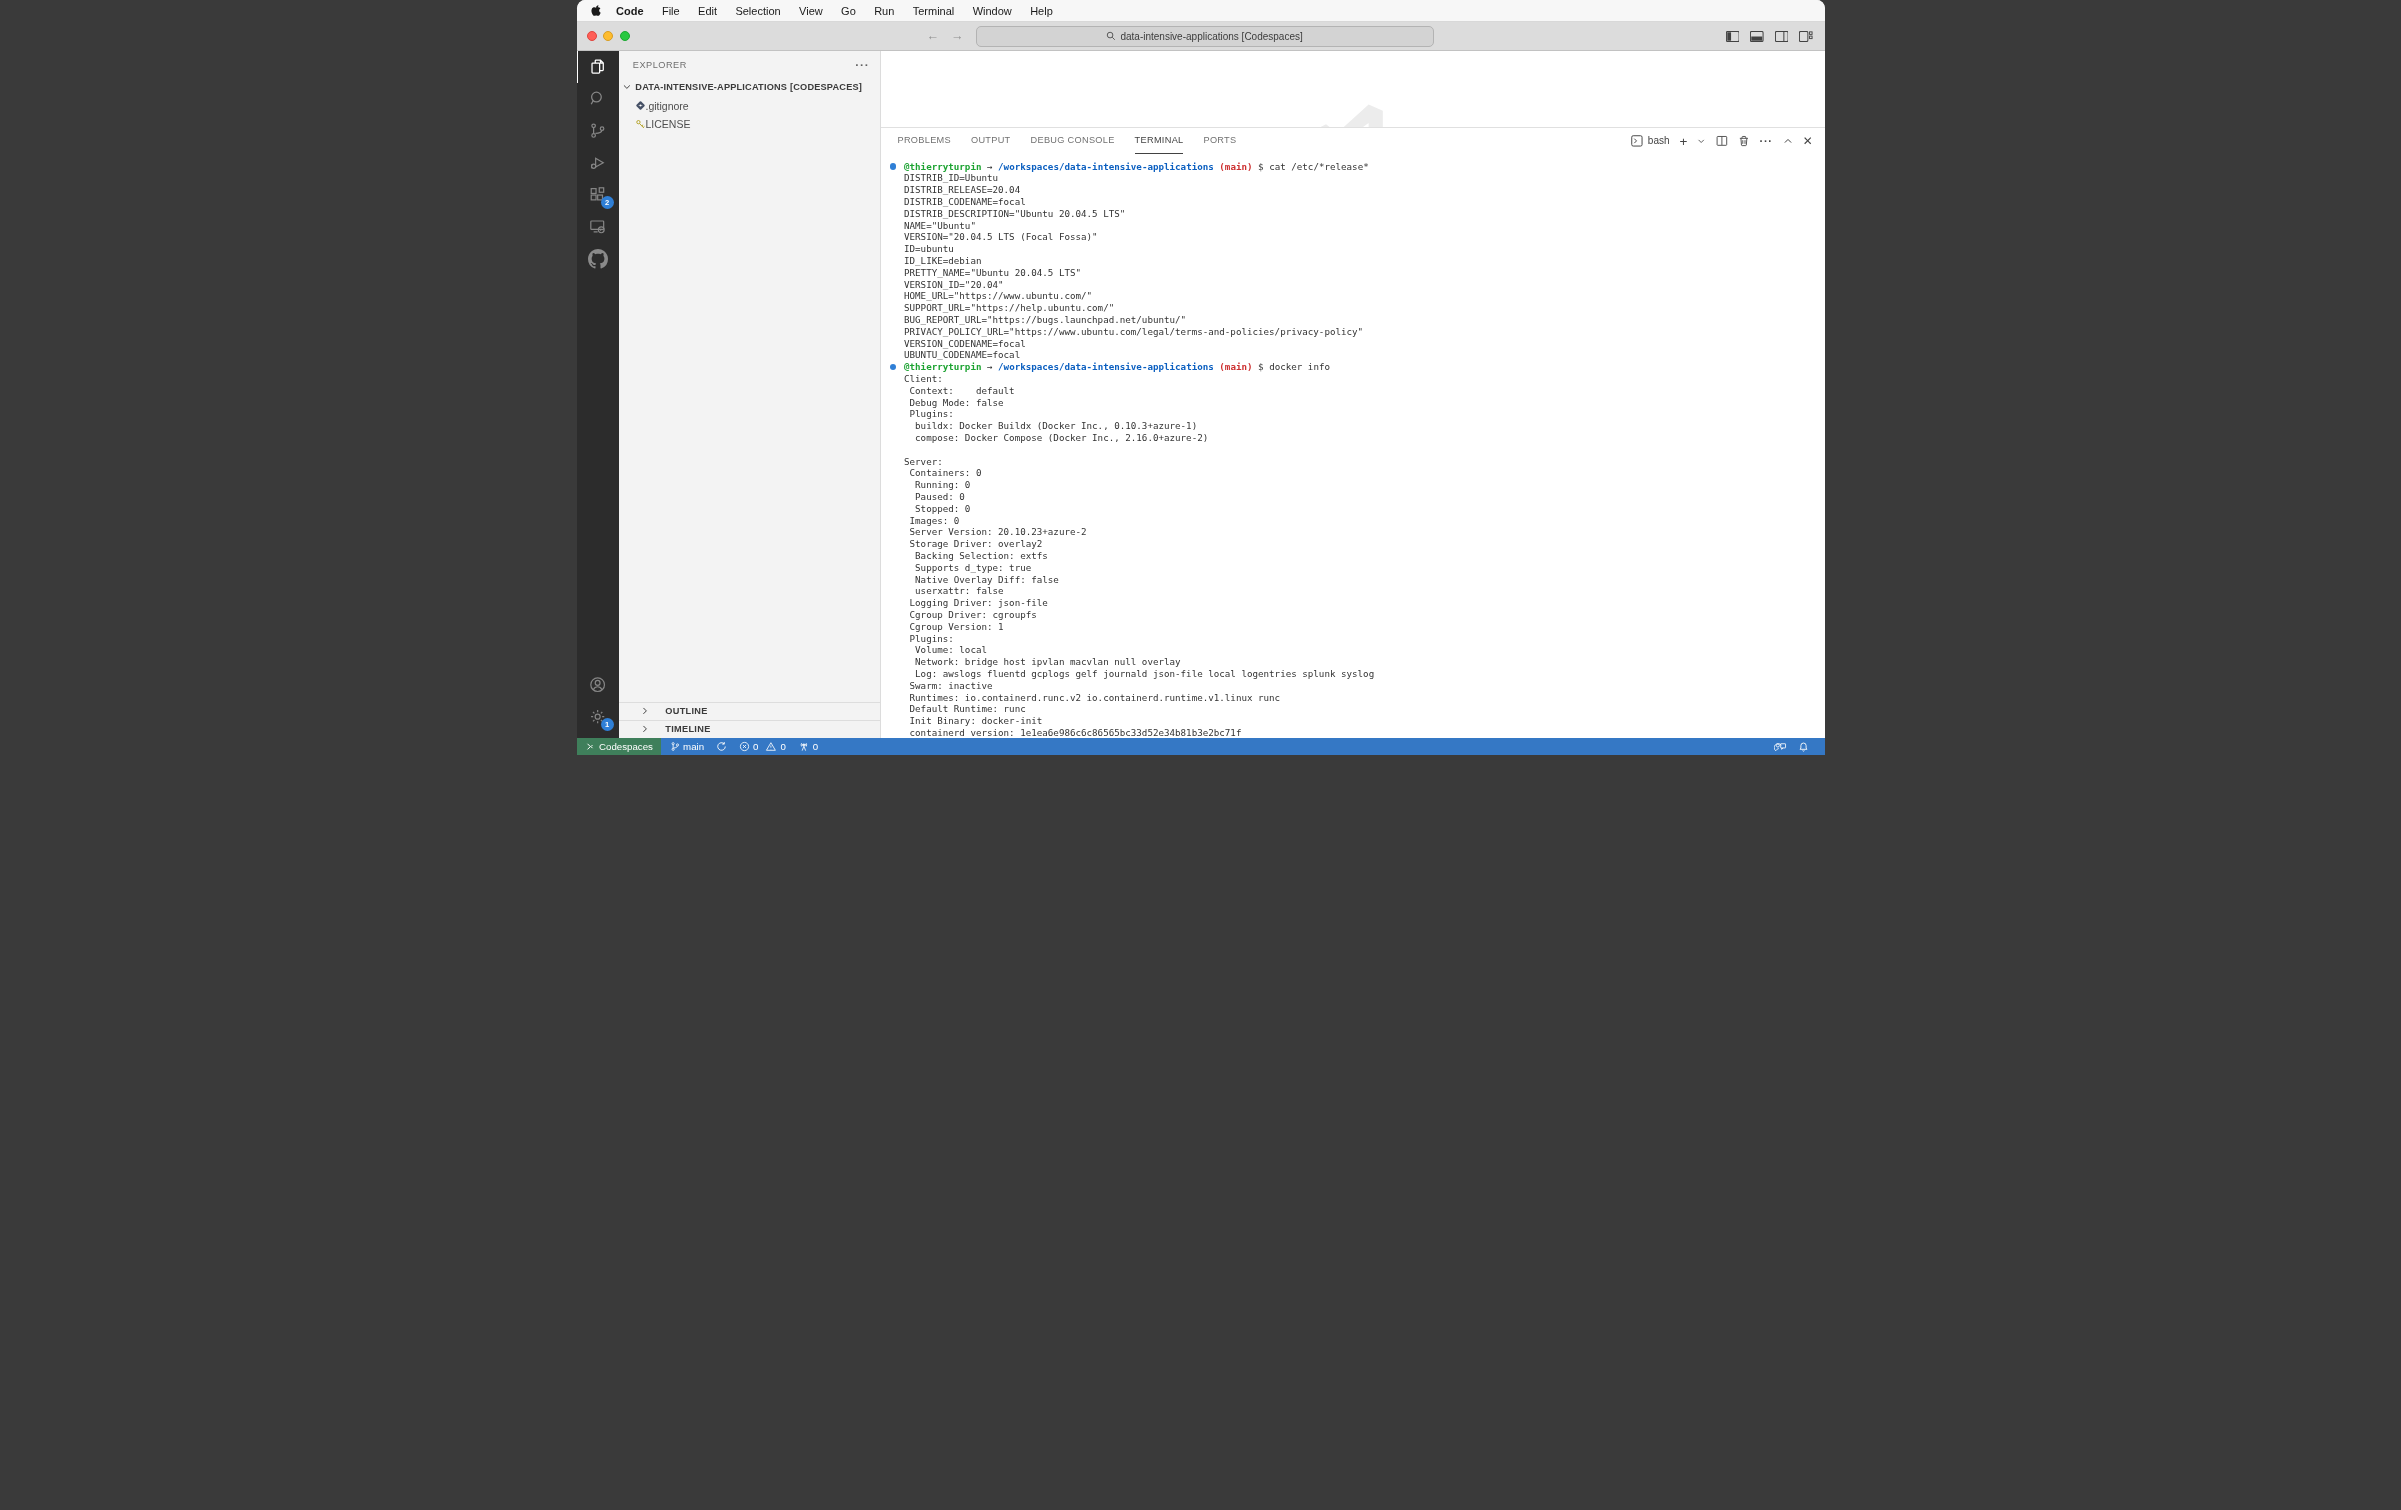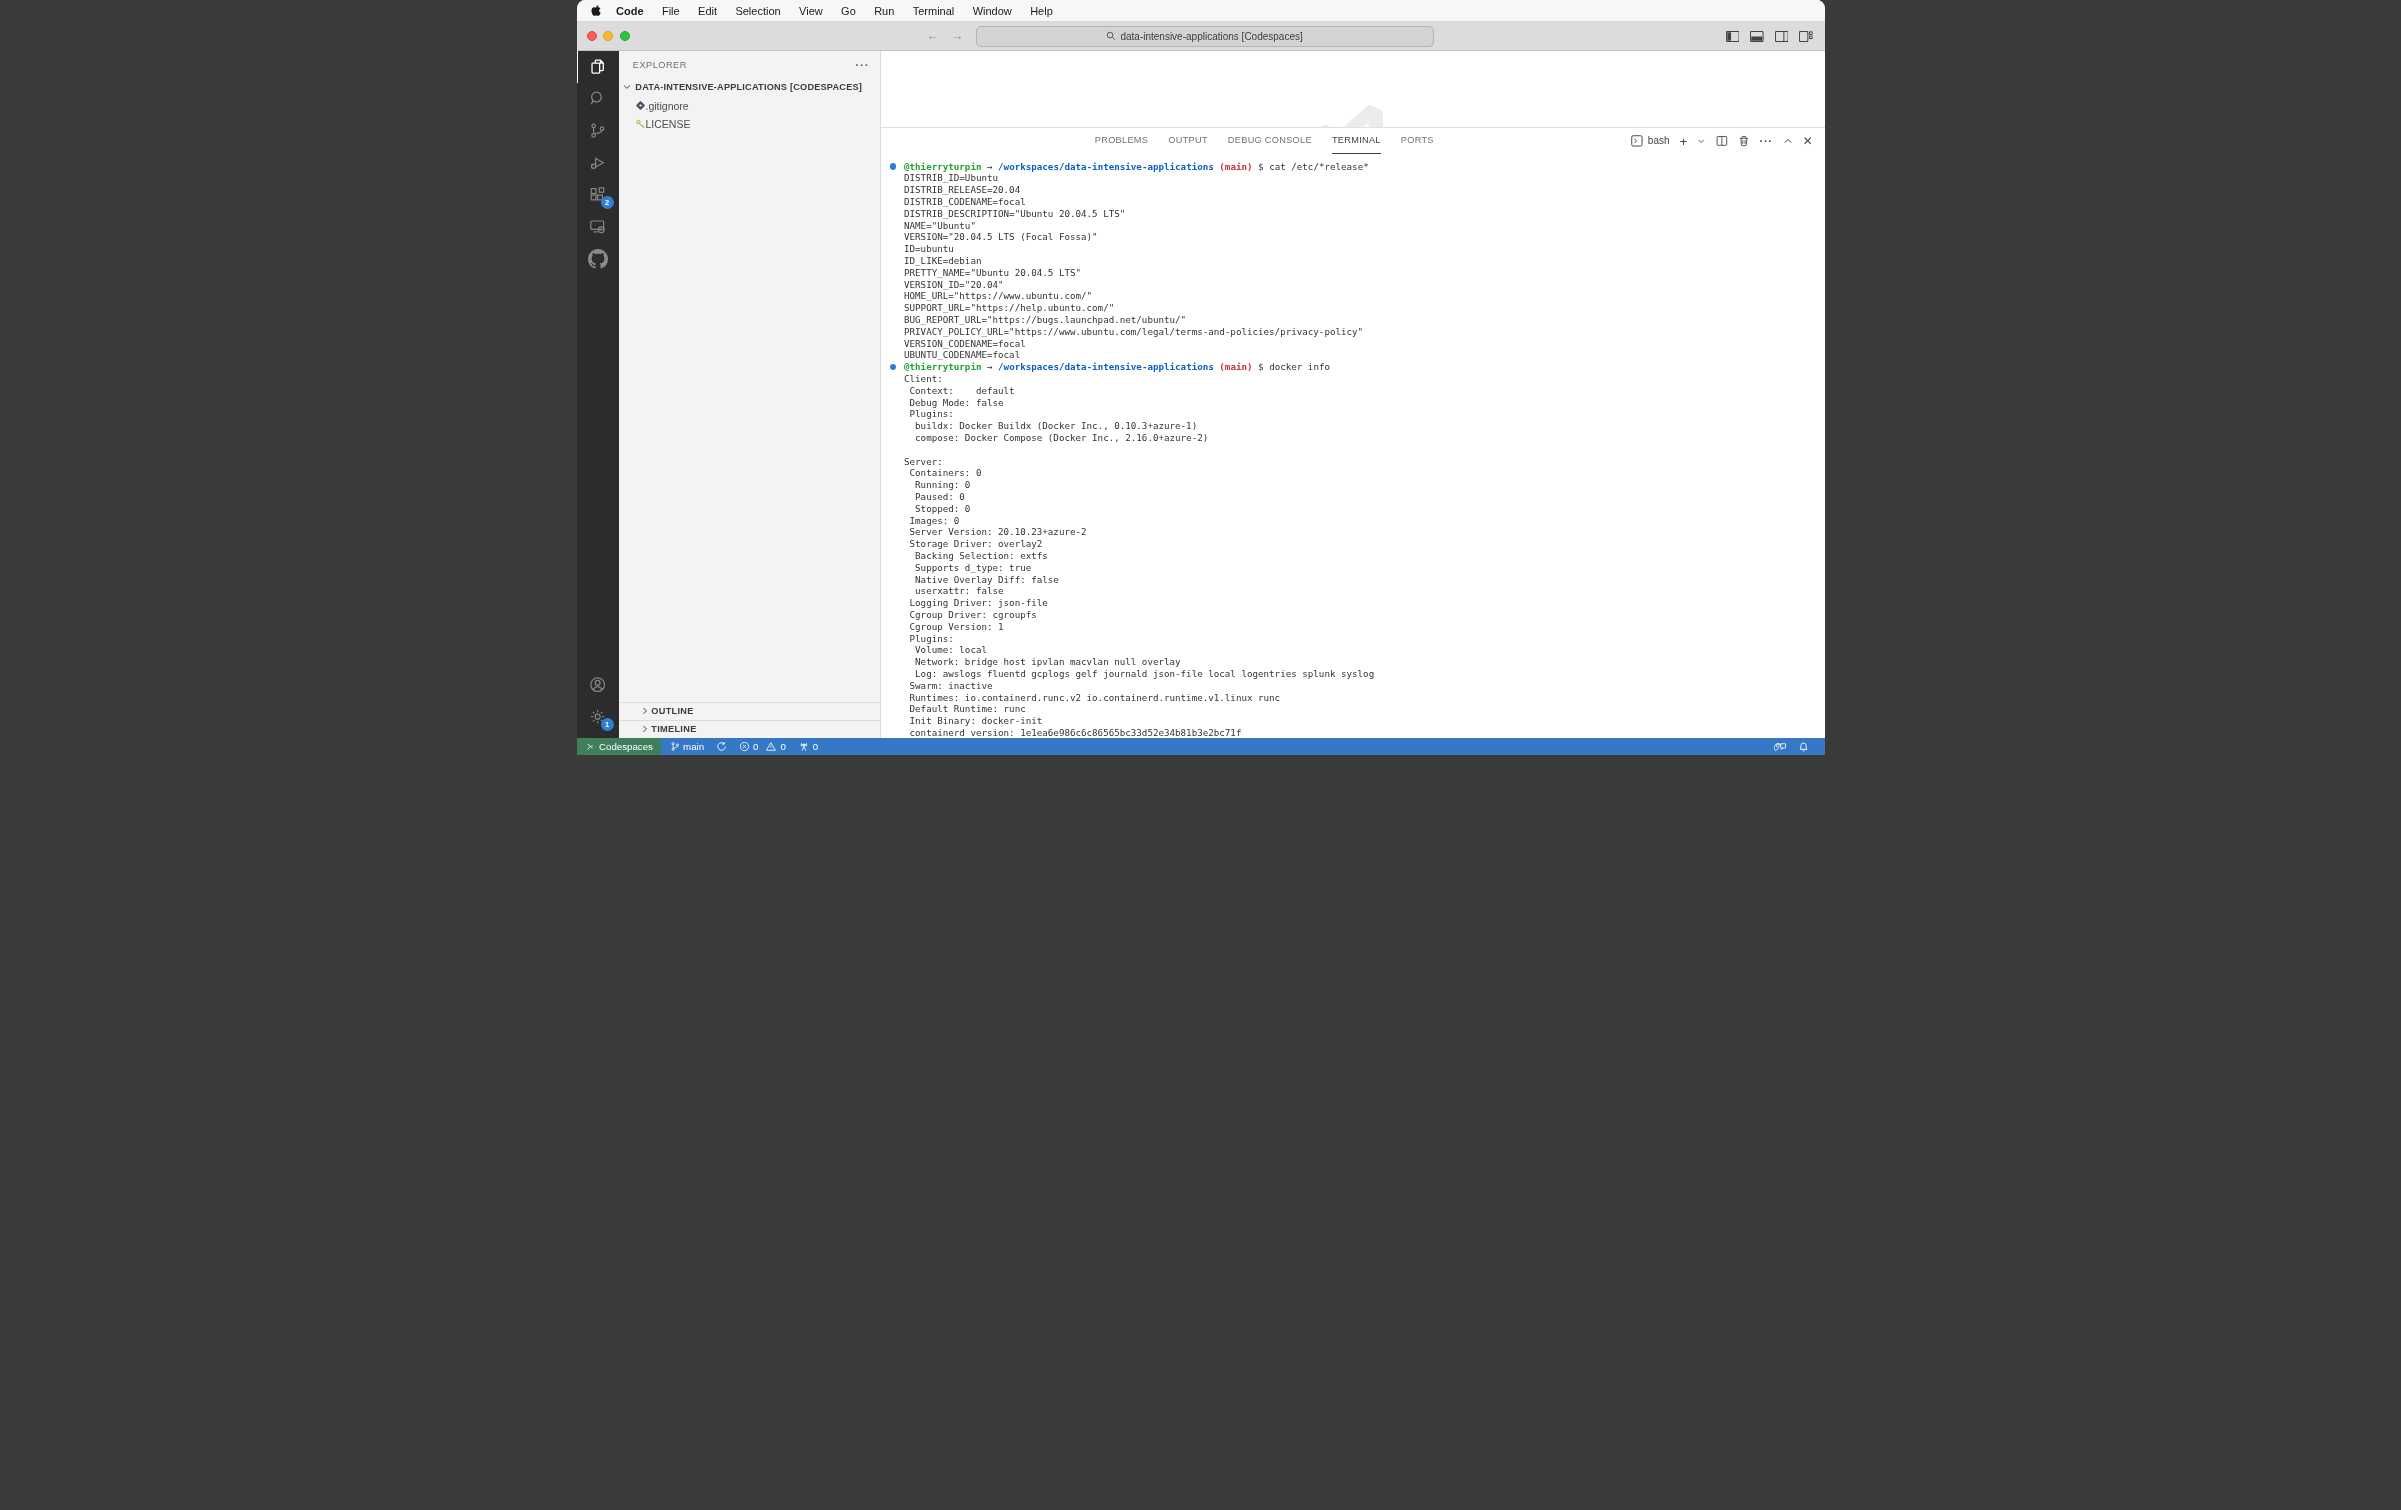--- a/index.html
+++ b/index.html
@@ -39,31 +39,31 @@
   
   .sidebar { width:262px; background:#f3f3f3; border-right:0.8px solid #dcdcdc; display:flex; flex-direction:column; flex:0 0 auto; }
   .sb-header { height:27px; display:flex; align-items:center; padding:0 10px 0 14.3px; }
   .sb-title { font-size:9.2px; color:#6f6f6f; letter-spacing:0.5px; flex:1; }
   .sb-more { color:#616161; font-size:11.8px; font-weight:bold; letter-spacing:0.8px; cursor:pointer; }
   .tree-root { height:18.5px; display:flex; align-items:center; gap:2.5px; padding-left:2.5px; cursor:pointer; }
   .tree-root .lbl { font-size:9.2px; font-weight:bold; color:#3b3b3b; letter-spacing:0.2px; }
   .tree-file { height:18.5px; display:flex; align-items:center; padding-left:16px; cursor:pointer; }
   .tree-file .lbl { font-size:10.5px; color:#4e4e4e; }
   .sb-bottom { margin-top:auto; }
-  .sb-section { height:17.7px; display:flex; align-items:center; gap:1px; border-top:0.8px solid #ddd; padding-left:20px; cursor:pointer;text-align:right; }
+  .sb-section { height:17.7px; display:flex; align-items:center; gap:15px; border-top:0.8px solid #ddd; padding-left:20px; cursor:pointer;text-align:right; }
   .sb-section .lbl { font-size:9.2px; font-weight:bold; color:#3b3b3b; letter-spacing:0.3px; }
   .sb-section:last-child { height:18.5px; }
 
   
   .content { flex:1; display:flex; flex-direction:column; min-width:0; }
   .editor { height:76px; background:#fff; position:relative; flex:0 0 auto; overflow:hidden; }
   .watermark { position:absolute; left:50%; top:52px; transform:translateX(-50%); }
   .panel { flex:1; border-top:0.8px solid #e0e0e0; display:flex; flex-direction:column; min-height:0; background:#fff; }
   .panel-header { height:26px; display:flex; align-items:center; padding:0 11.8px 0 17px; flex:0 0 auto; }
-  .panel-tabs { display:flex; gap:20px; flex:1;justify-content:center; }
+  .panel-tabs { display:flex; gap:20px; flex:1; }
   .panel-tab { font-size:9.2px; letter-spacing:0.3px; color:#717171; line-height:24.4px; border-bottom:0.8px solid transparent; cursor:pointer; }
   .panel-tab.active { color:#424242; border-bottom-color:#424242; }
   .panel-actions { display:flex; align-items:center; gap:10px; color:#424242; }
   .pa-shell { display:flex; align-items:center; gap:5px; font-size:10px; color:#424242; cursor:pointer; }
   .pa-btn { cursor:pointer; display:flex; align-items:center; color:#424242; font-size:11px; }
 
   
   .terminal { flex:1; overflow:hidden; padding:6.7px 0 0 23.5px; font-family:"DejaVu Sans Mono", monospace; font-size:9.2px; line-height:11.8px; color:#333; cursor:text; }
   .term-line { white-space:pre; min-height:11.8px; position:relative; }
   .term-line .dot { position:absolute; left:-14.3px; top:2.5px; width:6.7px; height:6.7px; border-radius:50%; background:#2f7fd6; }

